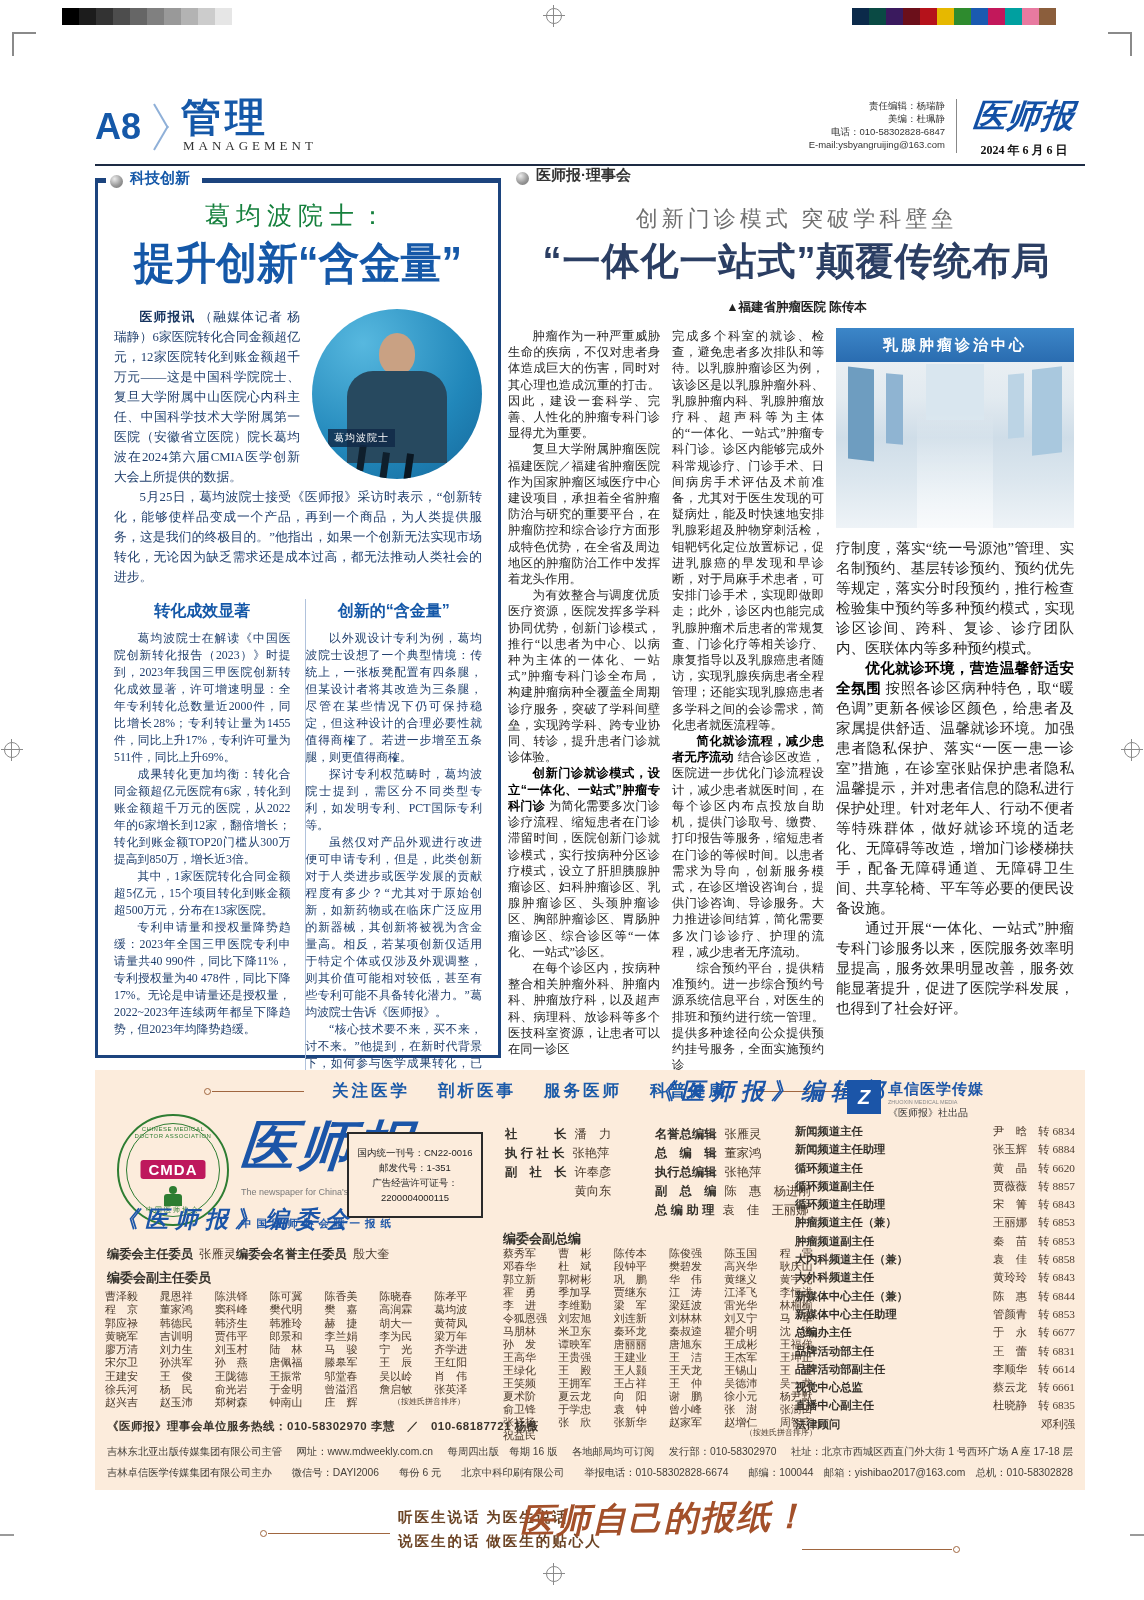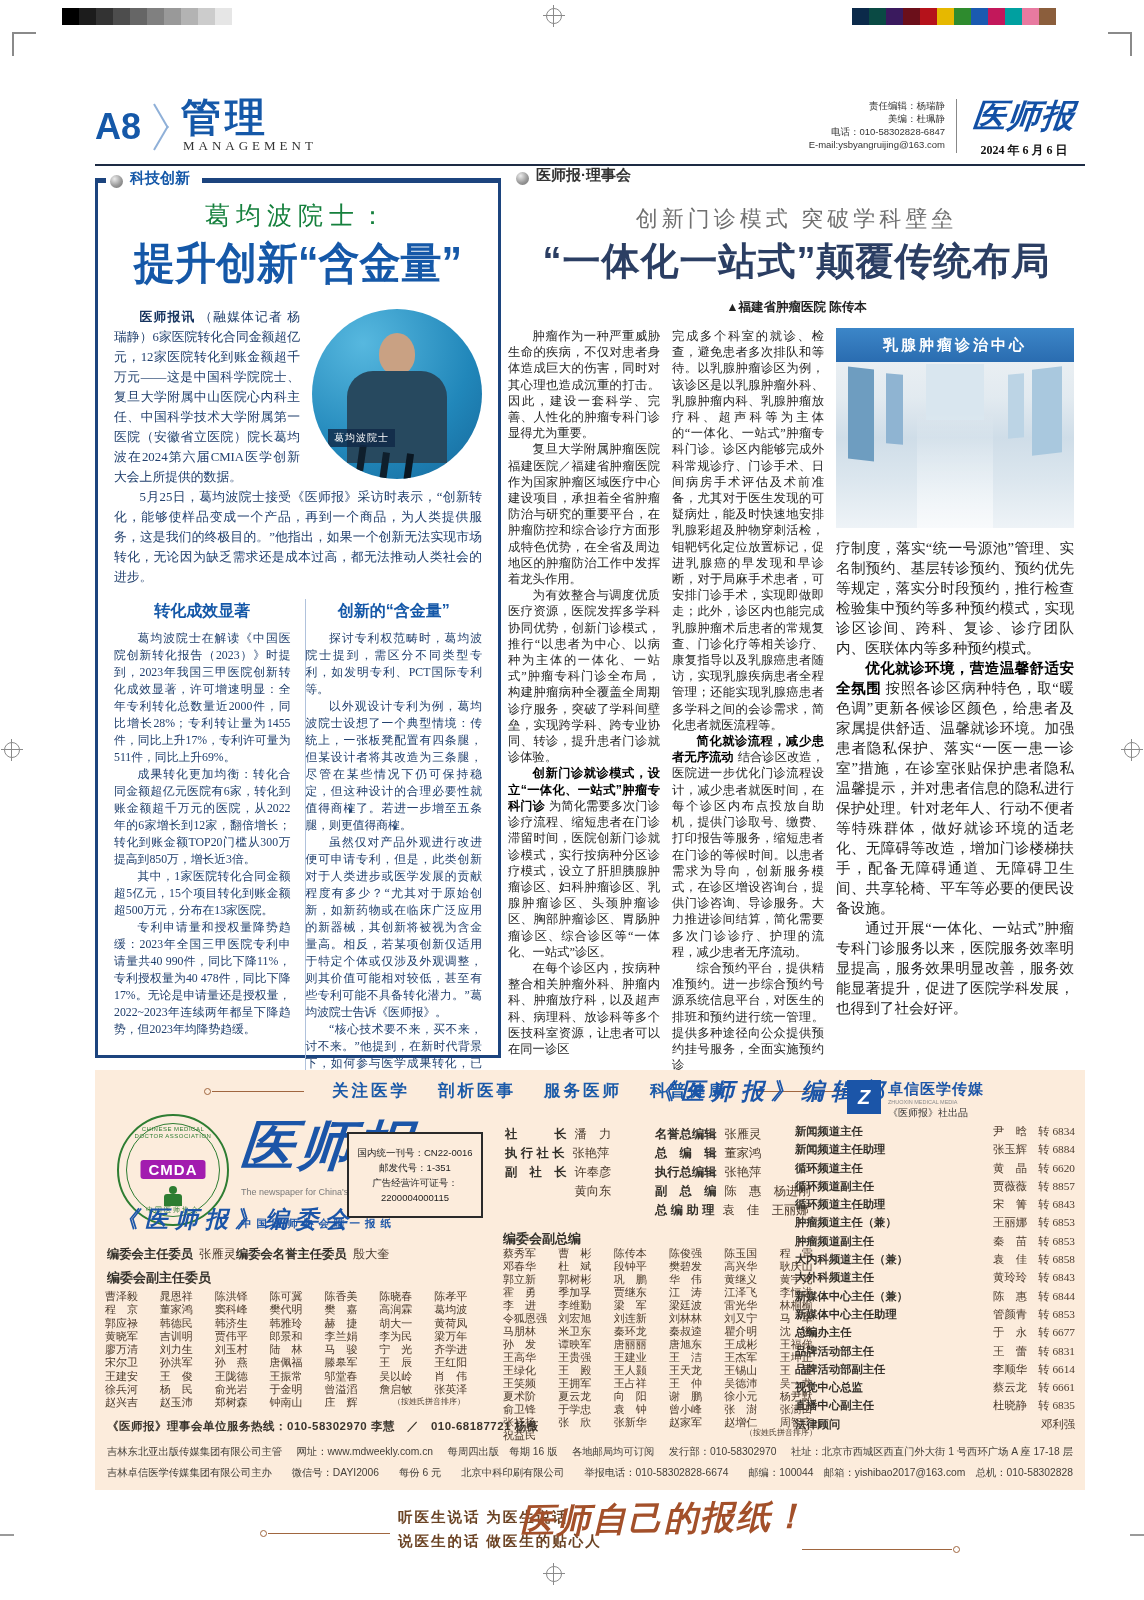--- a/index.html
+++ b/index.html
@@ -95,21 +95,21 @@
   .mast{position:absolute;left:95px;top:1070px;width:990px;height:420px;background:#fcecdc}
   .tagrow{position:absolute;left:100px;top:10px;width:670px;display:flex;align-items:center;justify-content:center;gap:28px;
           font:700 16.5px "Liberation Sans","DejaVu Sans",sans-serif;color:#1b5aa8;letter-spacing:3px}
   .dline{width:92px;height:1px;background:#a0663f;position:relative}
   .dline.l::before,.dline.r::after{content:"";position:absolute;top:-3px;width:5px;height:5px;border:1px solid #a0663f;border-radius:50%;background:#fcecdc}
   .dline.l::before{left:-8px}.dline.r::after{right:-8px}
 
   .cmda{position:absolute;left:22px;top:44px;width:112px;height:112px;border:2.5px solid #2e7d32;border-radius:50%;box-sizing:border-box}
   .cmda-ring{position:absolute;inset:7px;border:1px solid #2e7d32;border-radius:50%}
   .cmda-en{position:absolute;top:10px;left:8px;right:8px;text-align:center;font:6px "Liberation Sans",sans-serif;color:#2e7d32;letter-spacing:.5px;line-height:7px}
-  .cmda-band{position:absolute;left:50%;top:44px;transform:translateX(-50%);background:#a21caf;color:#fff;
+  .cmda-band{position:absolute;left:50%;top:44px;transform:translateX(-50%);background:#be185d;color:#fff;
              font:700 15px "Liberation Sans",sans-serif;padding:1px 8px;border-radius:3px;letter-spacing:1px}
   .cmda-fig{position:absolute;left:50%;top:70px;transform:translateX(-50%);width:8px;height:8px;border-radius:50%;background:#2e7d32}
   .cmda-fig::after{content:"";position:absolute;left:-5px;top:8px;width:18px;height:12px;background:#2e7d32;border-radius:3px 3px 0 0}
   .cmda-cn{position:absolute;bottom:9px;left:0;right:0;text-align:center;font:7px "Liberation Sans",sans-serif;color:#2e7d32;letter-spacing:2px}
 
   .blogo{position:absolute;left:146px;top:40px;width:230px}
   .blogo .bt{font:italic 700 54px "Liberation Serif",serif;color:#1b55a8;letter-spacing:4px;transform:skewX(-5deg)}
   .blogo .be{font:9px "Liberation Sans",sans-serif;color:#7a7a7a;margin-top:4px}
   .blogo .bc{font:700 10.5px "Liberation Sans",sans-serif;color:#1b55a8;letter-spacing:5px;margin-top:20px}
 
@@ -247,22 +247,22 @@
         <div>
             <p>葛均波院士在解读《中国医院创新转化报告（2023）》时提到，2023年我国三甲医院创新转化成效显著，许可增速明显：全年专利转化总数量近2000件，同比增长28%；专利转让量为1455件，同比上升17%，专利许可量为511件，同比上升69%。</p>
             <p>成果转化更加均衡：转化合同金额超亿元医院有6家，转化到账金额超千万元的医院，从2022年的6家增长到12家，翻倍增长；转化到账金额TOP20门槛从300万提高到850万，增长近3倍。</p>
             <p>其中，1家医院转化合同金额超5亿元，15个项目转化到账金额超500万元，分布在13家医院。</p>
             <p>专利申请量和授权量降势趋缓：2023年全国三甲医院专利申请量共40 990件，同比下降11%，专利授权量为40 478件，同比下降17%。无论是申请量还是授权量，2022~2023年连续两年都呈下降趋势，但2023年均降势趋缓。</p>
           </div>
       </div>
       <div class="sc">
         <div class="sh">创新的“含金量”</div>
         <div>
+            <p>以外观设计专利为例，葛均波院士设想了一个典型情境：传统上，一张板凳配置有四条腿，但某设计者将其改造为三条腿，尽管在某些情况下仍可保持稳定，但这种设计的合理必要性就值得商榷了。若进一步增至五条腿，则更值得商榷。</p>
             <p>探讨专利权范畴时，葛均波院士提到，需区分不同类型专利，如发明专利、PCT国际专利等。</p>
-            <p>以外观设计专利为例，葛均波院士设想了一个典型情境：传统上，一张板凳配置有四条腿，但某设计者将其改造为三条腿，尽管在某些情况下仍可保持稳定，但这种设计的合理必要性就值得商榷了。若进一步增至五条腿，则更值得商榷。</p>
             <p>虽然仅对产品外观进行改进便可申请专利，但是，此类创新对于人类进步或医学发展的贡献程度有多少？“尤其对于原始创新，如新药物或在临床广泛应用的新器械，其创新将被视为含金量高。相反，若某项创新仅适用于特定个体或仅涉及外观调整，则其价值可能相对较低，甚至有些专利可能不具备转化潜力。”葛均波院士告诉《医师报》。</p>
             <p>“核心技术要不来，买不来，讨不来。”他提到，在新时代背景下，如何参与医学成果转化，已经成为高水平医院机构和医生的必答题。</p>
           </div>
       </div>
     </div>
   </section>
 
   <section class="rart">
     <div class="tag rtag">
       <span class="ball"></span>

